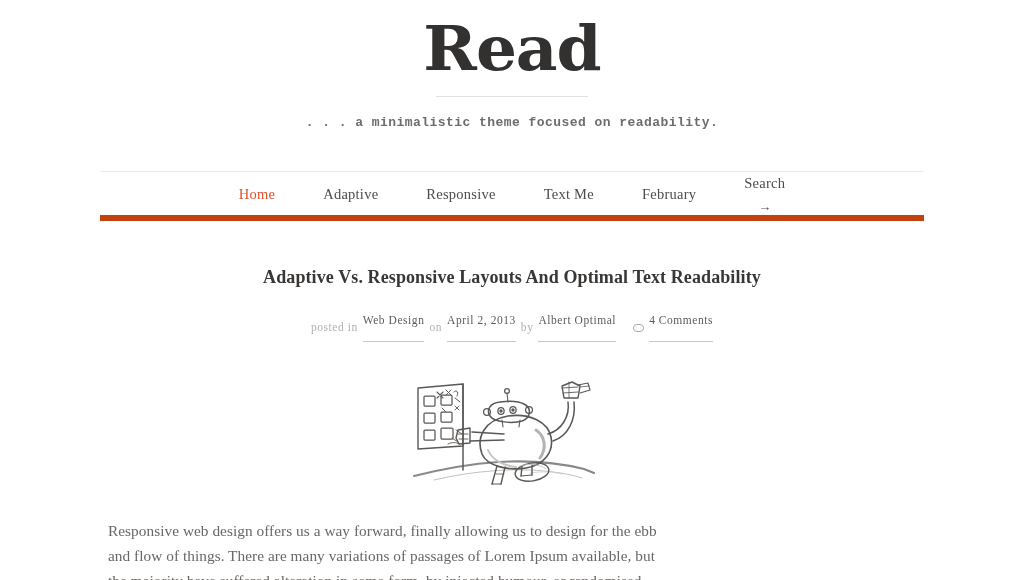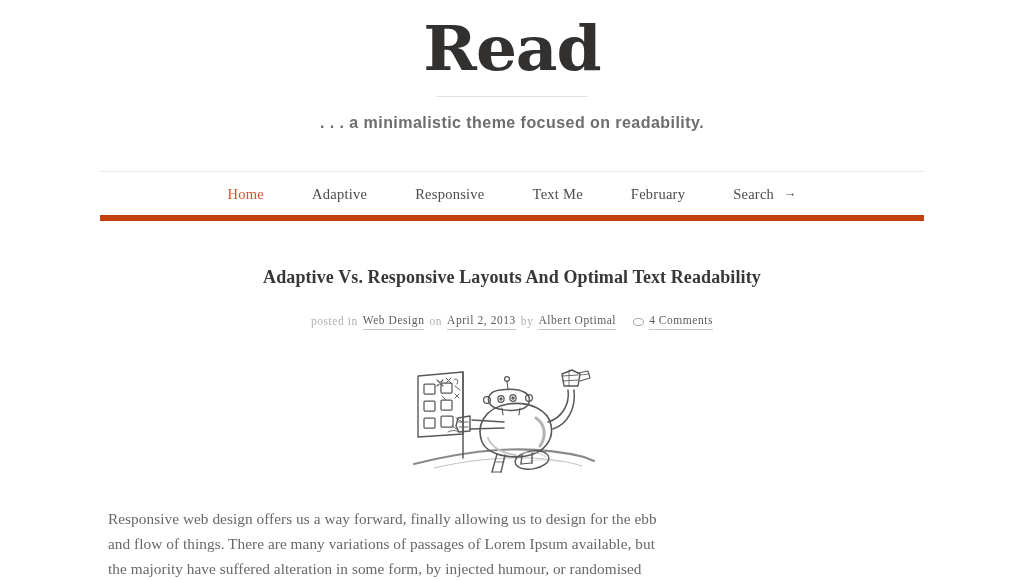--- a/index.html
+++ b/index.html
@@ -42,22 +42,22 @@
     transform: scaleX(1.04);
   }
   .logo-rule {
     width: 152px;
     height: 1px;
     margin: 12px auto 0 auto;
     background: #e4e2e0;
   }
   .site-tagline {
     margin: 18px 0 0 0;
-    font-family: Liberation Sans, sans-serif;
-    font-size: 16px;
+    font-family: Liberation Mono, monospace;
+    font-size: 13px;
     line-height: 16px;
     letter-spacing: 0.45px;
     color: #6f6d6b;
     font-weight: 700;
     text-align: center;
   }
 
   
   .nav-wrap {
     margin-top: 40px;
@@ -82,20 +82,21 @@
     text-decoration: none;
     padding: 0 24px;
     white-space: nowrap;
     cursor: pointer;
   }
   .nav-item.is-active { color: #e1502a; }
   .nav-item.search-item {
     display: inline-flex;
     align-items: center;
     gap: 9px;
+    flex-direction: column;
   }
   .nav-arrow {
     font-size: 13px;
     color: #4e4c4a;
     line-height: 1;
     position: relative;
     top: -1px;
   }
 
   
@@ -128,21 +129,21 @@
     justify-content: center;
     align-items: center;
     flex-wrap: nowrap;
     gap: 5px;
   }
   .meta-plain { color: #b3b1af; }
   .meta-link {
     color: #5d5b59;
     text-decoration: none;
     border-bottom: 1px solid #c9c7c5;
-    padding-bottom: 1px;
+    padding-bottom: 13px;
     cursor: pointer;
   }
   .meta-comments {
     display: inline-flex;
     align-items: center;
     gap: 5px;
     margin-left: 12px;
   }
   .bubble-icon {
     display: inline-block;

